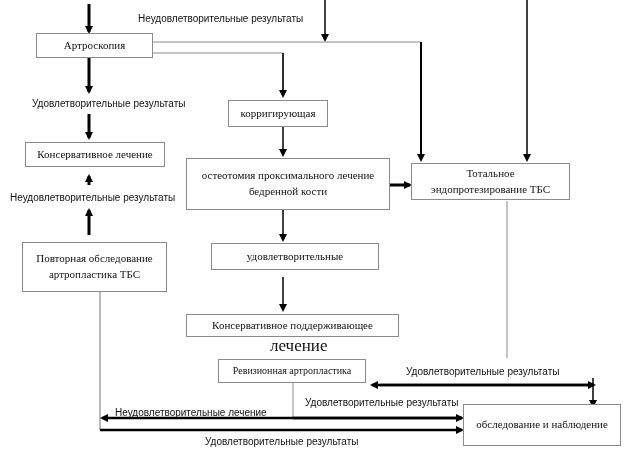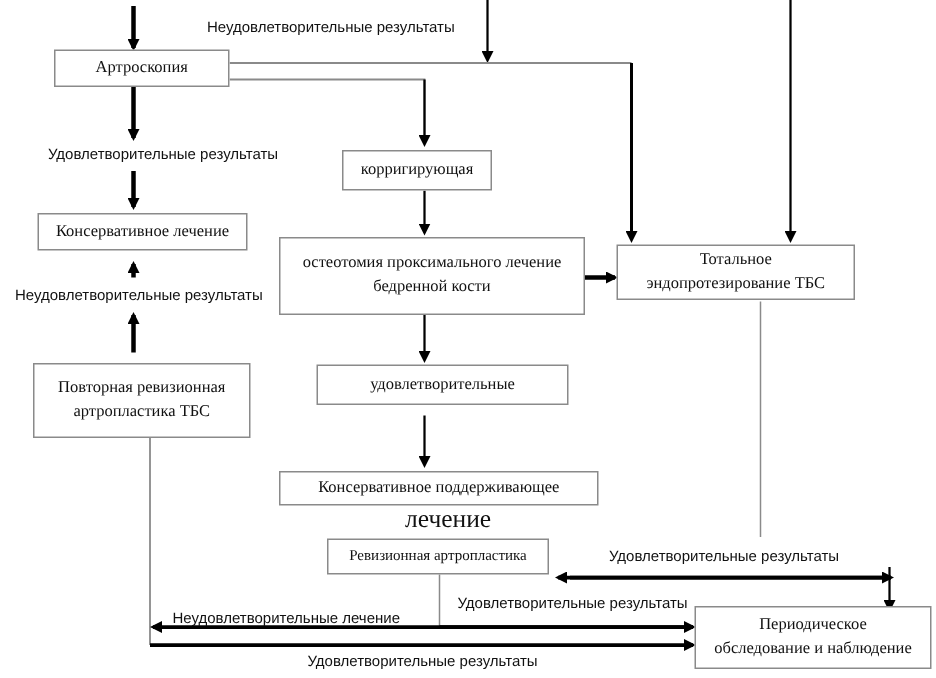--- a/index.html
+++ b/index.html
@@ -104,39 +104,38 @@
   <span>остеотомия проксимального лечение</span>
   <span>бедренной кости</span>
 </div>
 
 <div class="node" style="left:411px;top:163px;width:159px;height:37px;flex-direction:column;">
   <span>Тотальное</span>
   <span>эндопротезирование ТБС</span>
 </div>
 
 <div class="node" style="left:22px;top:242px;width:145px;height:50px;flex-direction:column;">
-  <span>Повторная ревизионная</span>
+  <span>Повторная обследование</span>
   <span>артропластика ТБС</span>
 </div>
 
 <div class="node" style="left:211px;top:243px;width:168px;height:27px;">
   <span>удовлетворительные</span>
 </div>
 
 <div class="node" style="left:186px;top:314px;width:213px;height:23px;">
   <span>Консервативное поддерживающее</span>
 </div>
 <div class="serif-lbl" style="left:270px;top:336px;">лечение</div>
 
 <div class="node" style="left:218px;top:359px;width:148px;height:24px;font-size:10px;">
   <span>Ревизионная артропластика</span>
 </div>
 
 <div class="node" style="left:463px;top:404px;width:158px;height:42px;flex-direction:column;">
-  <span>Периодическое</span>
   <span>обследование и наблюдение</span>
 </div>
 
 <div class="lbl" style="left:138px;top:13px;">Неудовлетворительные результаты</div>
 <div class="lbl" style="left:32px;top:98px;">Удовлетворительные результаты</div>
 <div class="lbl" style="left:10px;top:192px;">Неудовлетворительные результаты</div>
 <div class="lbl" style="left:115px;top:407px;">Неудовлетворительные  лечение</div>
 <div class="lbl" style="left:305px;top:397px;">Удовлетворительные результаты</div>
 <div class="lbl" style="left:406px;top:366px;">Удовлетворительные результаты</div>
 <div class="lbl" style="left:205px;top:436px;">Удовлетворительные результаты</div>

